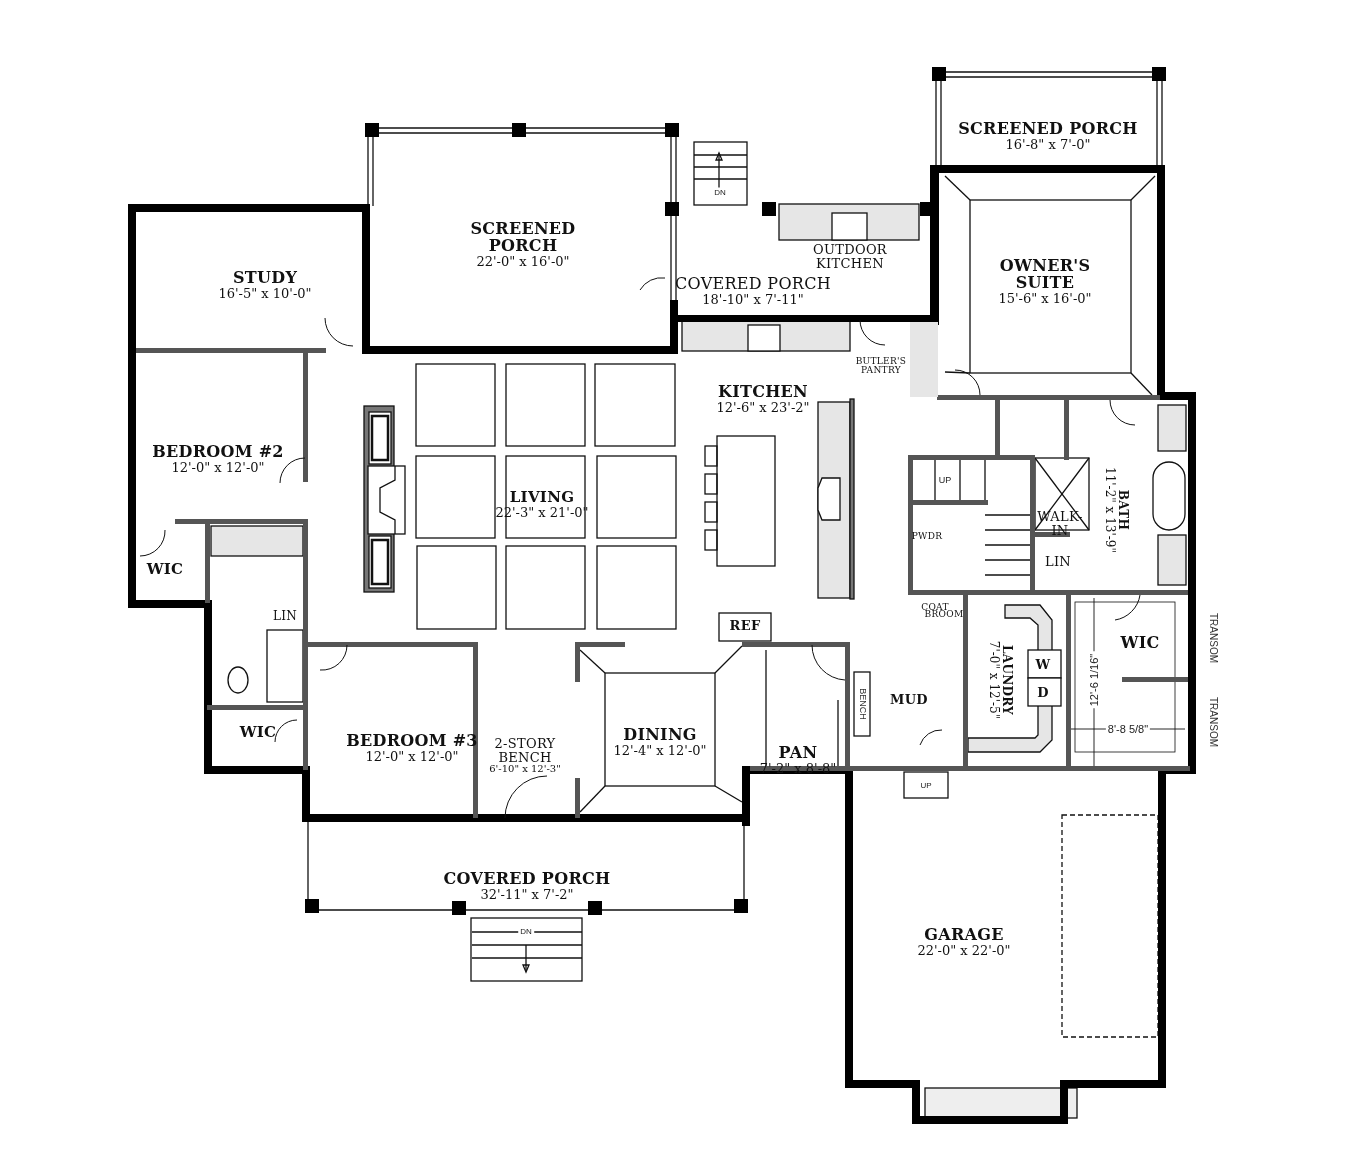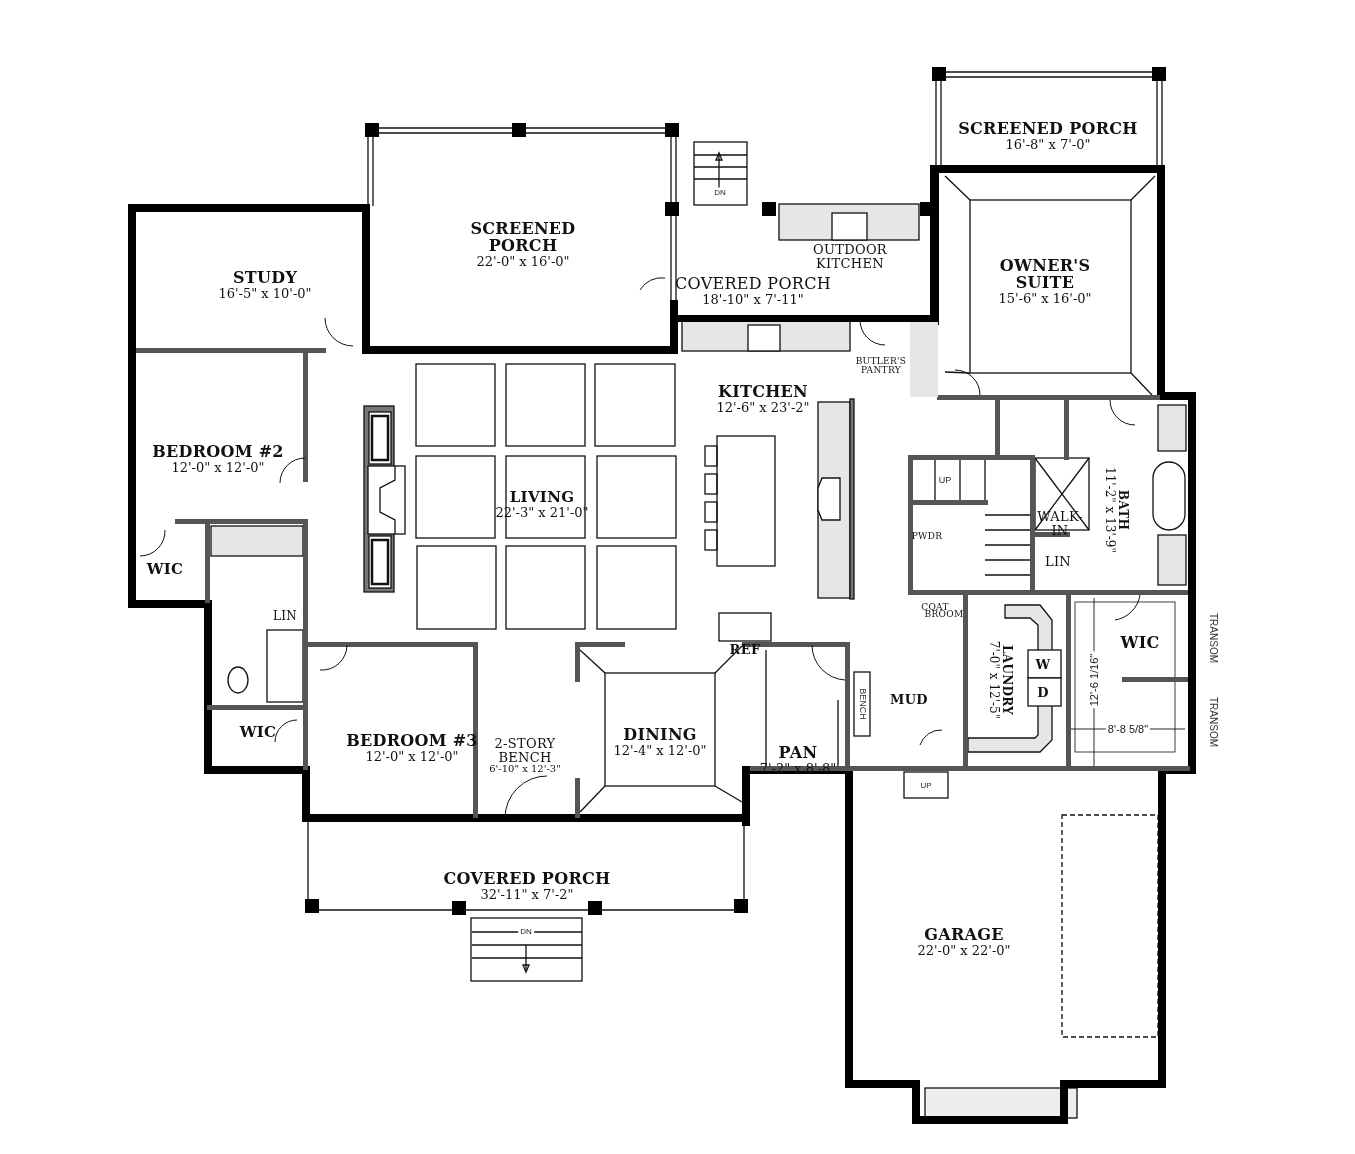--- a/index.html
+++ b/index.html
@@ -350,21 +350,21 @@
   </div>
 <div class="lbl sm" style="left:525px;top:736px;margin-top:20px;">
     <div class="n">2-STORY</div>
     <div class="n">BENCH</div>
     <div class="d" style="font-size:10px">6'-10" x 12'-3"</div>
   </div>
 <div class="lbl" style="left:660px;top:742px;">
     <div class="n">DINING</div>
     <div class="d">12'-4" x 12'-0"</div>
   </div>
-<div class="lbl sm" style="left:745px;top:650px;text-align:right;">
+<div class="lbl sm" style="left:745px;top:626px;text-align:right;">
     <div class="n" style="font-weight:bold">REF</div>
   </div>
 <div class="lbl" style="left:798px;top:760px;">
     <div class="n">PAN</div>
     <div class="d">7'-2" x 8'-8"</div>
   </div>
 <div class="tag" style="left:863px;top:704px;font-size:9px;">BENCH</div>
 <div class="lbl" style="left:527px;top:886px;">
     <div class="n">COVERED PORCH</div>
     <div class="d">32'-11" x 7'-2"</div>

